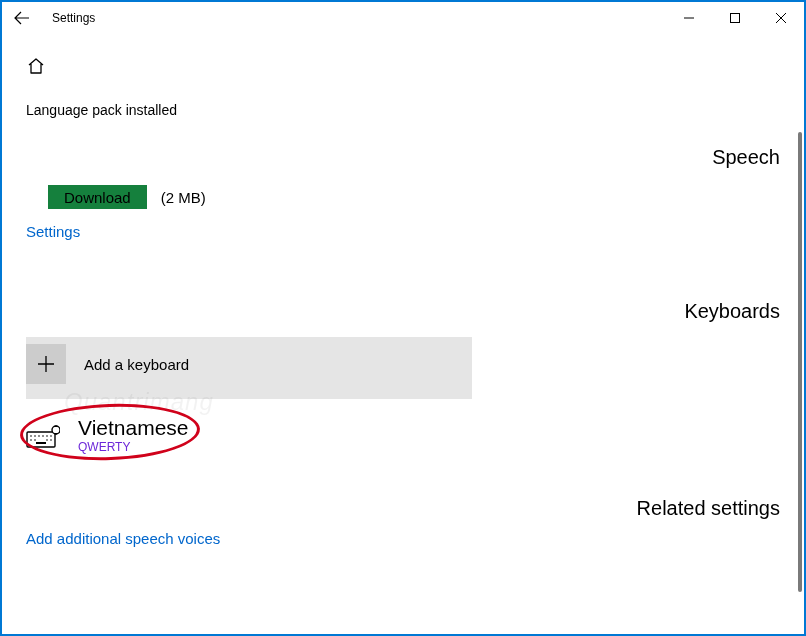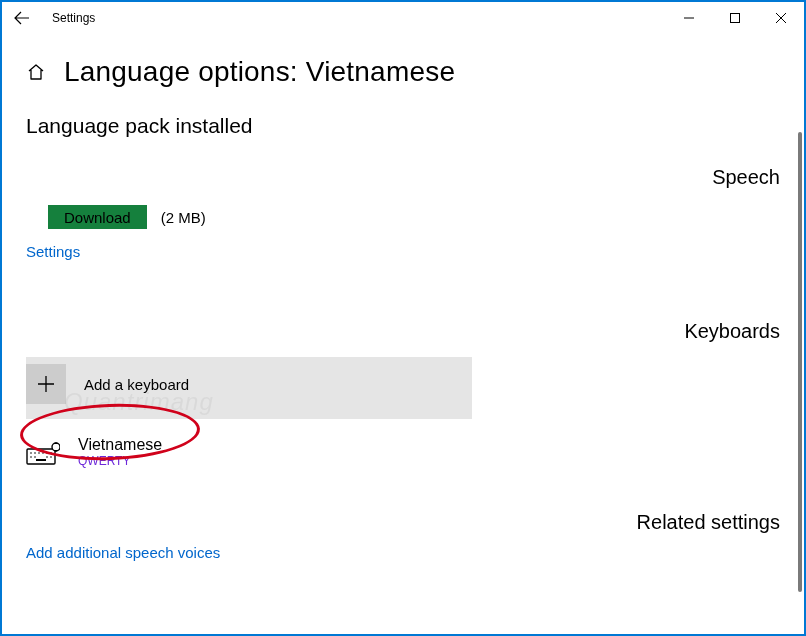--- a/index.html
+++ b/index.html
@@ -72,21 +72,21 @@
   .home-icon svg { width: 18px; height: 18px; }
   h1.page-title {
     font-weight: 400;
     font-size: 28px;
     margin: 0;
     letter-spacing: 0.2px;
   }
 
   .status-line {
     margin-top: 26px;
-    font-size: 21px;
+    font-size: 14px;
     color: #000;
   }
 
   h2.section {
     font-weight: 400;
     font-size: 20px;
     margin: 28px 0 0 0;
     text-align: right;
   }
 
@@ -149,21 +149,21 @@
   }
   .kb-icon {
     width: 34px;
     height: 26px;
     display: flex;
     align-items: flex-end;
     justify-content: flex-start;
   }
   .kb-icon svg { width: 34px; height: 26px; }
   .kb-text { line-height: 1.2; }
-  .kb-name { font-size: 16px; }
+  .kb-name { font-size: 21px; }
   .kb-sub { font-size: 12px; color: #6d28d9; }
 
   .scrollbar {
     position: absolute;
     right: 2px;
     top: 130px;
     width: 4px;
     height: 460px;
     background: #7a7a7a;
     border-radius: 2px;
@@ -223,21 +223,20 @@
 </div>
 
 <div class="content">
 
   <div class="header-row">
     <div class="home-icon">
       <svg viewBox="0 0 18 18">
         <path d="M2 8 L9 2 L16 8 M4 7 V16 H14 V7" stroke="#000" stroke-width="1.3" fill="none" stroke-linejoin="round"></path>
       </svg>
     </div>
-    <h1 class="page-title">Language options: Vietnamese</h1>
   </div>
 
   <div class="status-line">Language pack installed</div>
 
   <h2 class="section">Speech</h2>
   <div class="download-row">
     <button class="btn">Download</button>
     <span class="size-text">(2 MB)</span>
   </div>
 

